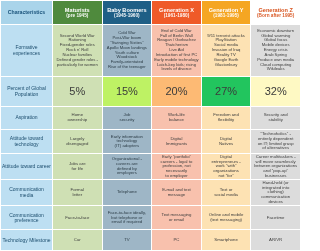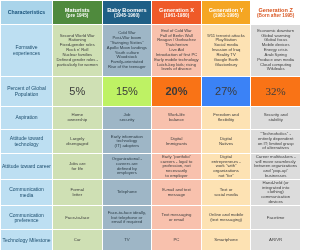--- a/index.html
+++ b/index.html
@@ -88,23 +88,23 @@
 
   
   tr.pct-row td.cell {
     font-size: 11px;
     font-weight: normal;
     color: #3b3b3b;
     line-height: 1;
   }
   tr.pct-row td.cell.c0 { background: #cfe0b4; }
   tr.pct-row td.cell.c1 { background: #bef264; }
-  tr.pct-row td.cell.c2 { background: #f97316; font-weight: bold; }
-  tr.pct-row td.cell.c3 { background: #3b82f6; }
-  tr.pct-row td.cell.c4 { background: #f97316; font-family: Liberation Serif, serif; }
+  tr.pct-row td.cell.c2 { background: #fdba74; }
+  tr.pct-row td.cell.c3 { background: #22c55e; }
+  tr.pct-row td.cell.c4 { background: #fef9c3; }
 
   tr.formative-row td.cell { font-size: 4.2px; line-height: 1.15; }
   tr.formative-row td.cell.c4 { font-size: 4.2px; }
 
   .line { display: block; }
 </style>
 </head>
 <body>
 
 <div id="sheet">

